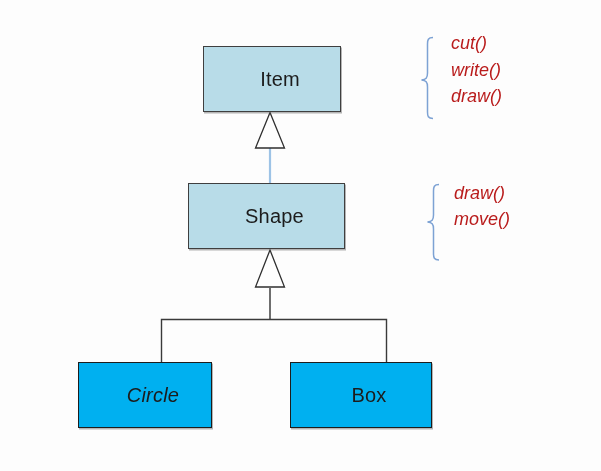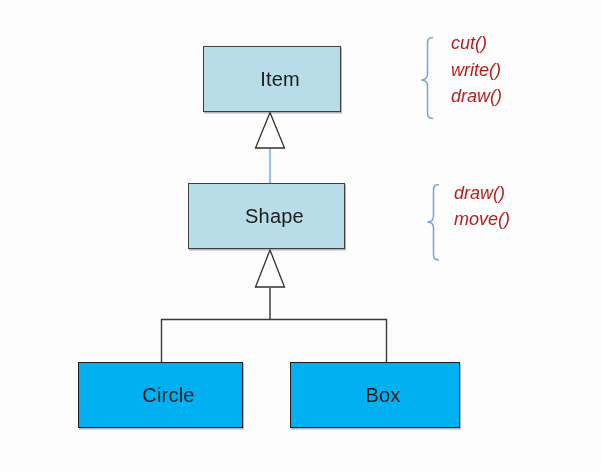--- a/index.html
+++ b/index.html
@@ -38,22 +38,22 @@
     border: 1px solid #3f3f3f;
     box-shadow: 1px 1.5px 0 rgba(90,90,90,0.45);
   }
   .derived-node {
     background: #00b0f0;
     border: 1px solid #1d1d1d;
     box-shadow: 1px 1.5px 0 rgba(90,90,90,0.45);
   }
   #node-item   { left: 203px; top: 46px;  width: 138px; height: 66px; }
   #node-shape  { left: 188px; top: 183px; width: 157px; height: 66px; }
-  #node-circle { left: 78px;  top: 362px; width: 165px; height: 66px; }
-  #node-box    { left: 290px; top: 362px; width: 170px; height: 66px; }
+  #node-circle { left: 78px;  top: 362px; width: 134px; height: 66px; font-style: italic; }
+  #node-box    { left: 290px; top: 362px; width: 142px; height: 66px; }
 
   .method-list {
     position: absolute;
     font-size: 18px;
     color: #b91c1c;
     white-space: nowrap;
     font-style: italic;
   }
   #item-methods  { left: 451px; top: 30px;  line-height: 26.5px; }
   #shape-methods { left: 454px; top: 180px; line-height: 26px; }

